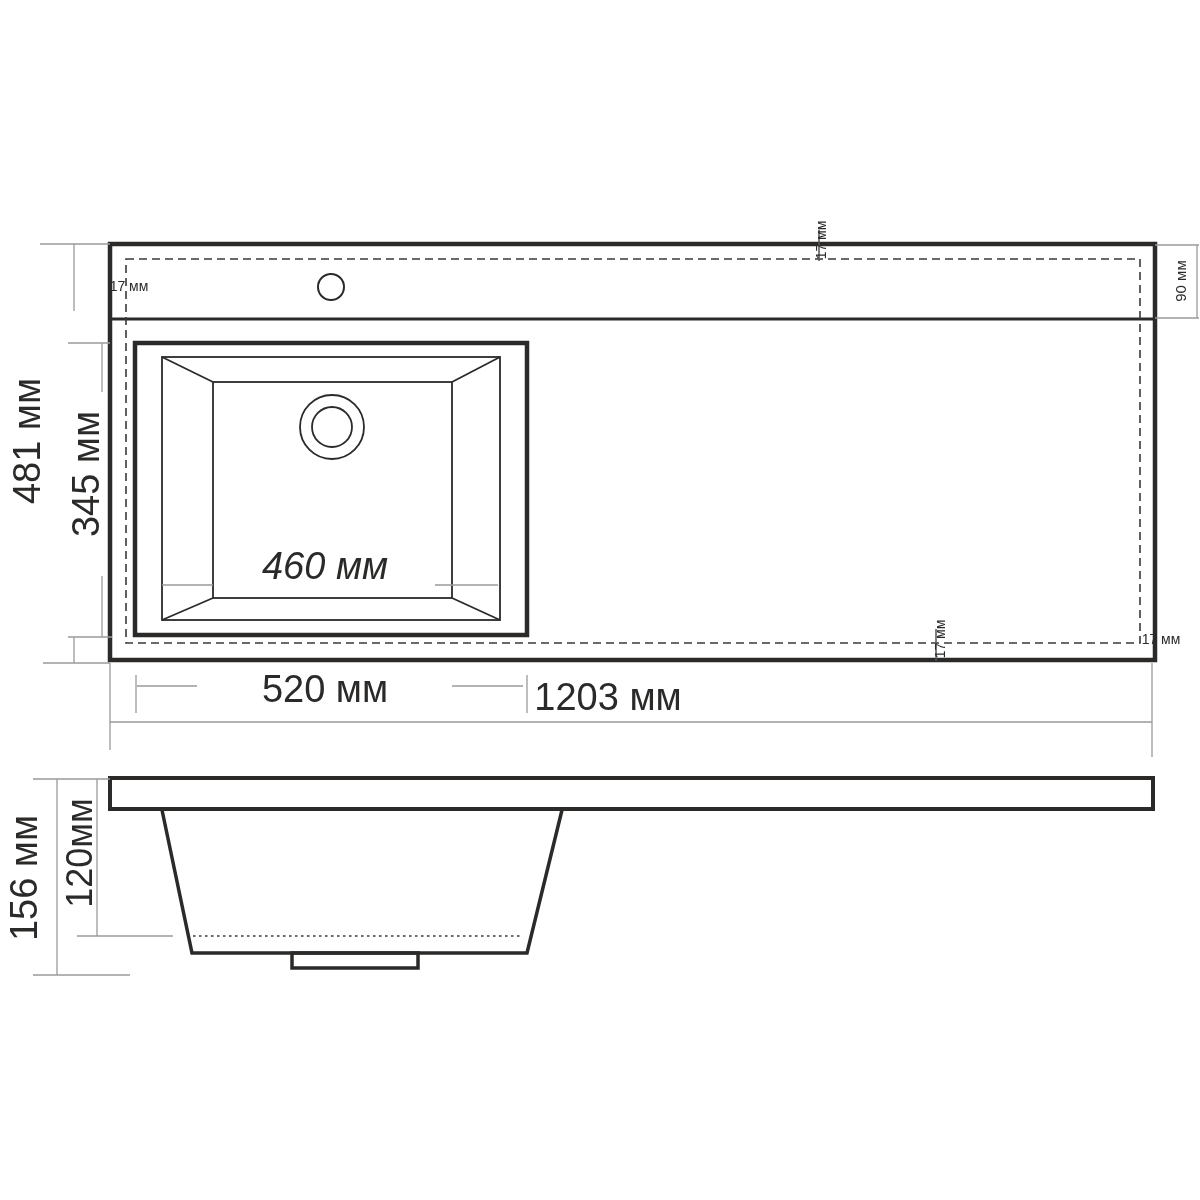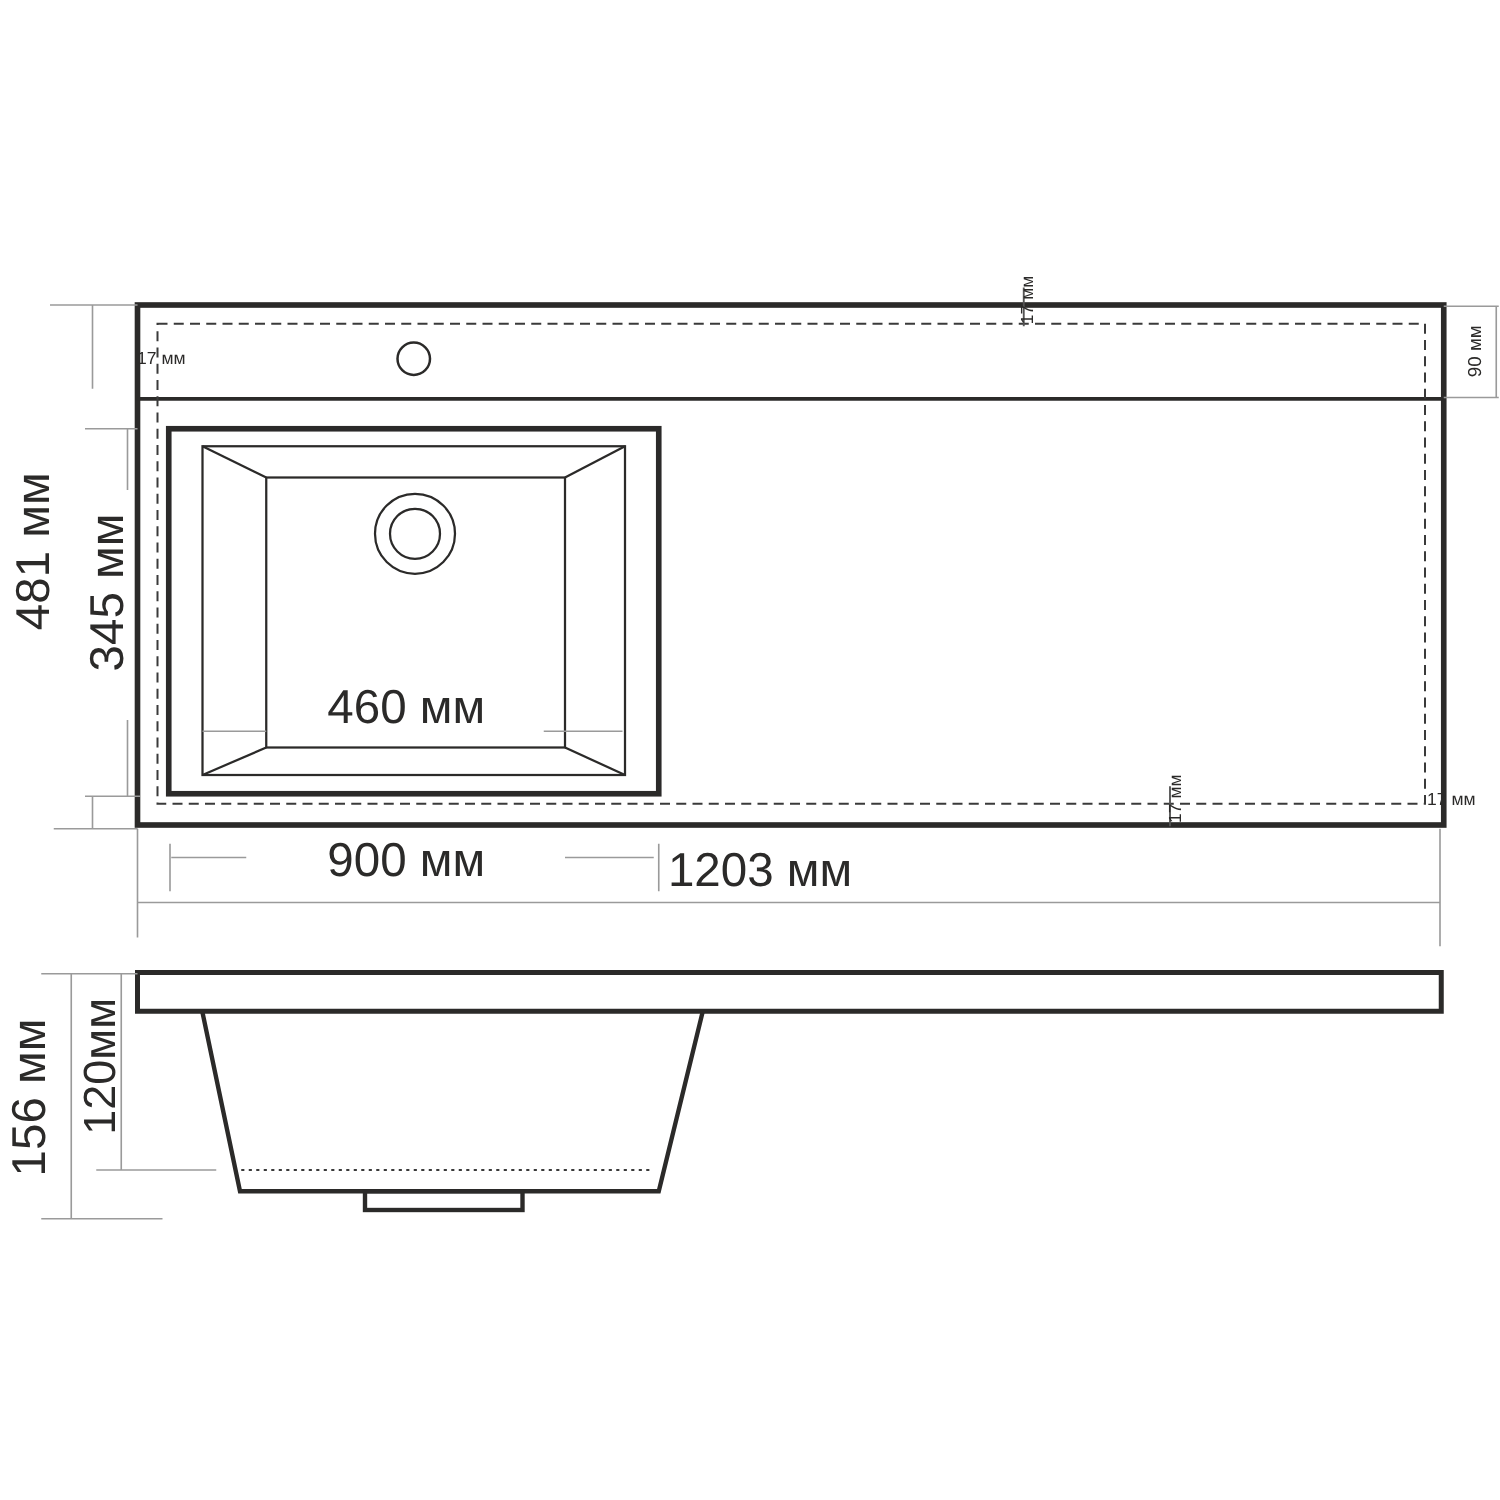--- a/index.html
+++ b/index.html
@@ -20,21 +20,21 @@
     letter-spacing:0px;
   }
   .rot{transform:translate(-50%,-50%) rotate(-90deg);}
   .big{font-size:38px;}
   .big2{font-size:36px;}
   .small{font-size:14px;}
   .small90{font-size:15px;}
   
   .l-481 {left:27px;  top:441px;}
   .l-345 {left:86px;  top:474px;}
-  .l-460 {left:325px; top:566px;}
+  .l-460 {left:325px; top:566px;font-style:italic;}
   .l-520 {left:325px; top:689px;}
   .l-1203{left:608px; top:697px;}
   .l-90  {left:1180px;top:281px;}
   .l-17tl{left:129px; top:286px;}
   .l-17t {left:821px; top:240px;}
   .l-17b {left:940px; top:639px;}
   .l-17br{left:1161px;top:639px;}
   
   .l-156 {left:24px;  top:878px;}
   .l-120 {left:80px;  top:853px;}
@@ -121,21 +121,21 @@
       <line x1="97" y1="779" x2="97" y2="936"></line>
       <line x1="33" y1="779" x2="110" y2="779"></line>
       <line x1="33" y1="975" x2="130" y2="975"></line>
       <line x1="77" y1="936" x2="173" y2="936"></line>
     </g>
   </svg>
 
   <div class="label rot big l-481">481 мм</div>
   <div class="label rot big l-345">345 мм</div>
   <div class="label big l-460">460 мм</div>
-  <div class="label big l-520">900 мм</div>
+  <div class="label big l-520">520 мм</div>
   <div class="label big l-1203">1203 мм</div>
   <div class="label rot small90 l-90">90 мм</div>
   <div class="label small l-17tl">17 мм</div>
   <div class="label rot small l-17t">17 мм</div>
   <div class="label rot small l-17b">17 мм</div>
   <div class="label small l-17br">17 мм</div>
   <div class="label rot big l-156">156 мм</div>
   <div class="label rot big2 l-120">120мм</div>
 
 </div>

